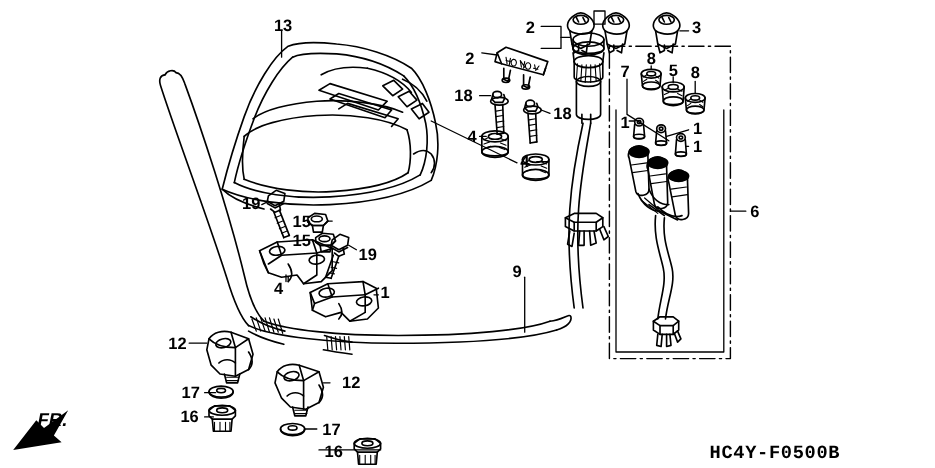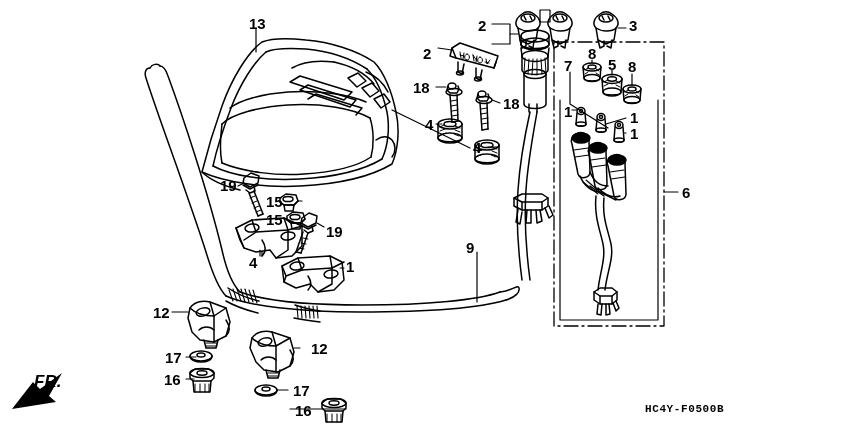--- a/index.html
+++ b/index.html
@@ -2,21 +2,21 @@
 <html><head>
 <meta charset="utf-8">
 <style>
   html,body{margin:0;padding:0;background:#ffffff;}
   body{width:850px;height:425px;overflow:hidden;
        font-family:"Liberation Sans",sans-serif;color:#000;}
   #stage{position:relative;width:850px;height:425px;background:#fff;}
   #stage svg{position:absolute;left:0;top:0;}
   .lbl{position:absolute;font-weight:bold;font-size:15px;line-height:15px;
        color:#000;white-space:nowrap;font-family:"Liberation Sans",sans-serif;}
-  #partno{position:absolute;left:645px;top:403px;font-size:11px;
+  #partno{position:absolute;left:645px;top:403px;font-size:17px;
           letter-spacing:.6px;font-family:"Liberation Mono",monospace;
           font-weight:bold;}
   #frtxt{position:absolute;left:34px;top:372px;font-size:17px;font-weight:bold;
          font-style:italic;font-family:"Liberation Sans",sans-serif;}
 </style>
 </head>
 <body>
 
 <div id="stage">
 

